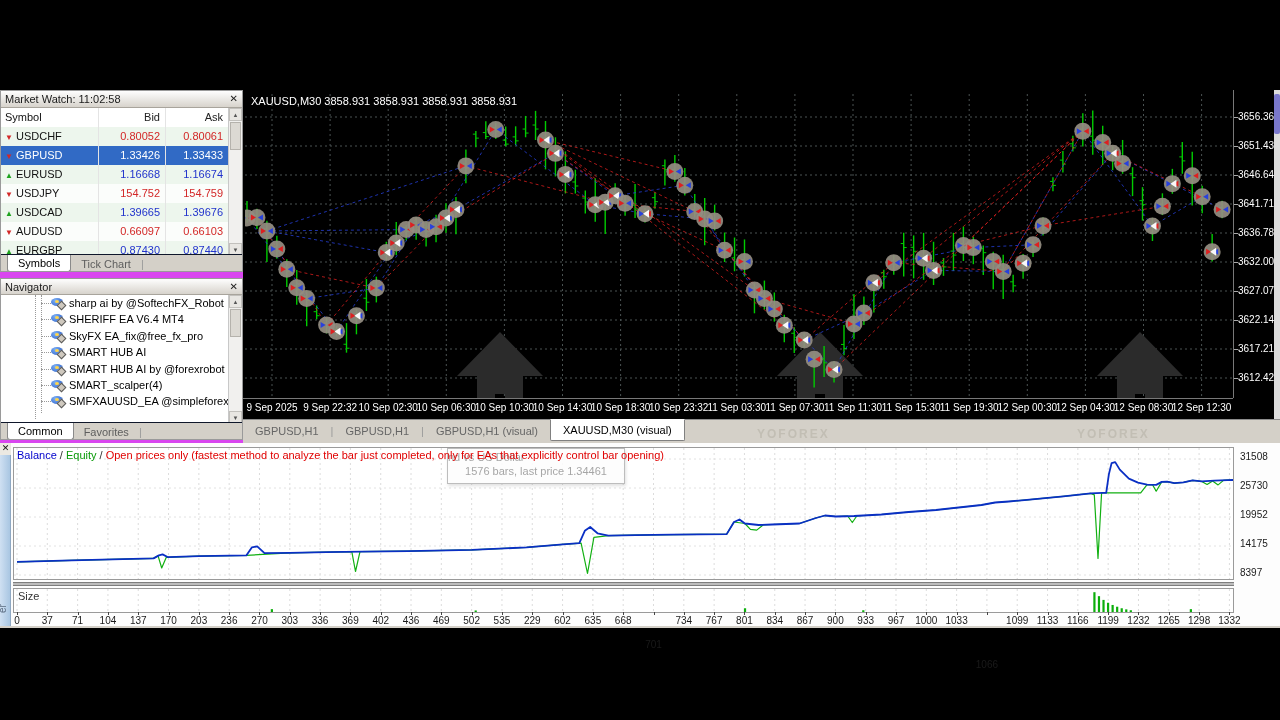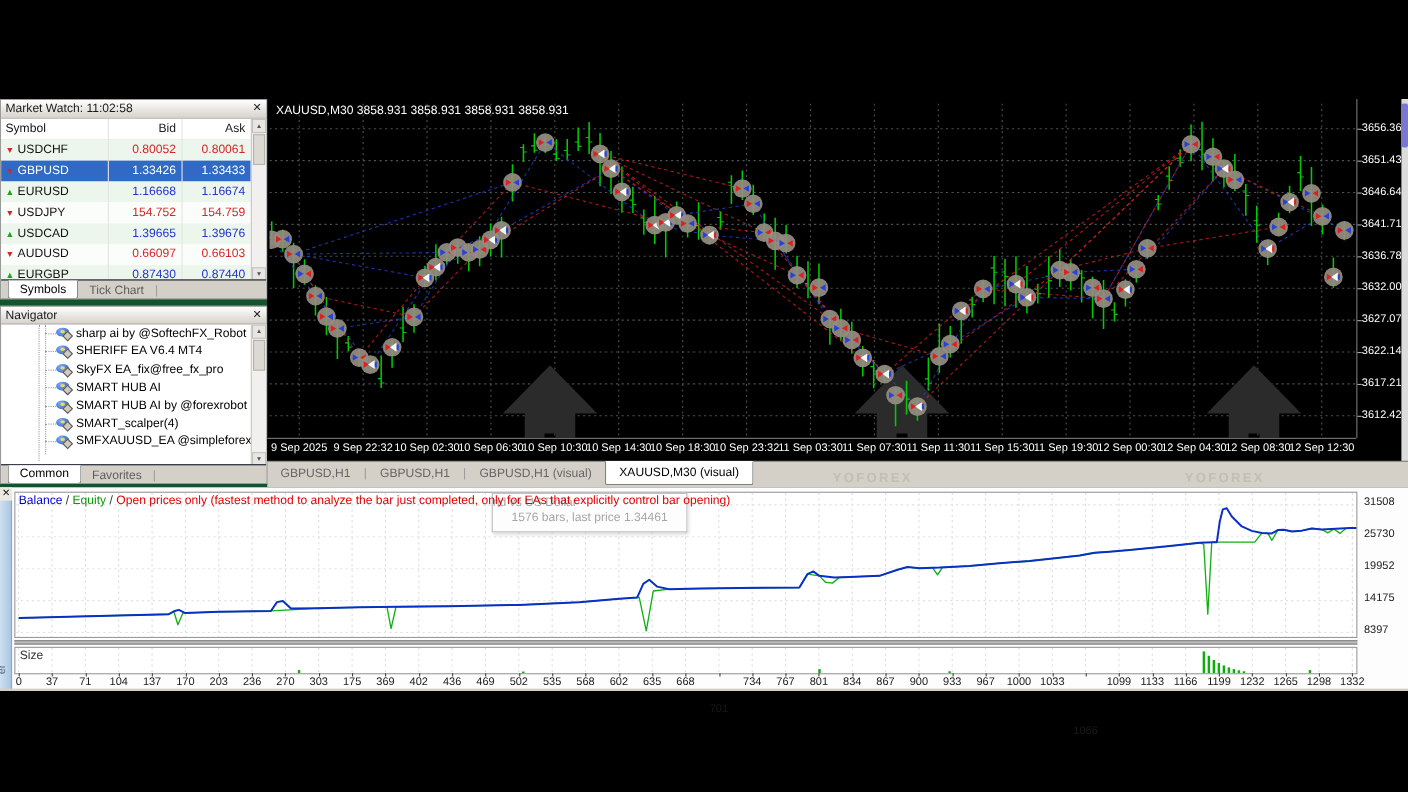--- a/index.html
+++ b/index.html
@@ -1,19 +1,19 @@
 <!DOCTYPE html>
 <html><head>
 <meta charset="utf-8">
 <style>
   html,body{margin:0;padding:0;width:1280px;height:720px;background:#000;overflow:hidden;
     font-family:"Liberation Sans","DejaVu Sans",sans-serif;font-size:11px;color:#111;}
   .abs{position:absolute;}
   
-  #left-col{left:0;top:90px;width:243px;height:369px;background:#14532d;}
+  #left-col{left:0;top:90px;width:243px;height:369px;background:#d946ef;}
   .panel{position:absolute;background:#fff;border:1px solid #9a9a9a;box-sizing:border-box;}
   .titlebar{position:absolute;left:0;top:0;right:0;height:17px;background:linear-gradient(#fefefe,#d7d3cc);
     border-bottom:1px solid #a8a49c;line-height:16px;padding-left:4px;box-sizing:border-box;color:#1a1a1a;}
   .titlebar .close{position:absolute;right:4px;top:0px;font-weight:bold;font-size:10px;color:#222;cursor:default;}
   .tabsrow{position:absolute;left:0;right:0;bottom:0;height:17px;background:#d4d0c8;border-top:1px solid #0f172a;
     line-height:16px;box-sizing:border-box;white-space:nowrap;overflow:hidden;}
   .tab-active{display:inline-block;background:#fff;border:1px solid #8a8a8a;border-top:1px solid #fff;
     border-radius:0 0 3px 3px;padding:0 10px;margin-left:6px;color:#000;position:relative;top:-1px;}
   .tab-idle{display:inline-block;padding:0 10px;color:#5e5e5e;}
   .tab-sep{color:#9a9a9a;}
@@ -1012,35 +1012,35 @@
       <div class="xlab" style="left: 155.55px;">170</div>
       <div class="xtick" style="left: 185.86px;"></div>
       <div class="xlab" style="left: 185.86px;">203</div>
       <div class="xtick" style="left: 216.17px;"></div>
       <div class="xlab" style="left: 216.17px;">236</div>
       <div class="xtick" style="left: 246.48px;"></div>
       <div class="xlab" style="left: 246.48px;">270</div>
       <div class="xtick" style="left: 276.79px;"></div>
       <div class="xlab" style="left: 276.79px;">303</div>
       <div class="xtick" style="left: 307.1px;"></div>
-      <div class="xlab" style="left: 307.1px;">175</div>
+      <div class="xlab" style="left: 307.1px;">336</div>
       <div class="xtick" style="left: 337.41px;"></div>
       <div class="xlab" style="left: 337.41px;">369</div>
       <div class="xtick" style="left: 367.72px;"></div>
       <div class="xlab" style="left: 367.72px;">402</div>
       <div class="xtick" style="left: 398.03px;"></div>
       <div class="xlab" style="left: 398.03px;">436</div>
       <div class="xtick" style="left: 428.34px;"></div>
       <div class="xlab" style="left: 428.34px;">469</div>
       <div class="xtick" style="left: 458.65px;"></div>
       <div class="xlab" style="left: 458.65px;">502</div>
       <div class="xtick" style="left: 488.96px;"></div>
       <div class="xlab" style="left: 488.96px;">535</div>
       <div class="xtick" style="left: 519.27px;"></div>
-      <div class="xlab" style="left: 519.27px;">568</div>
+      <div class="xlab" style="left: 519.27px;">229</div>
       <div class="xtick" style="left: 549.58px;"></div>
       <div class="xlab" style="left: 549.58px;">602</div>
       <div class="xtick" style="left: 579.89px;"></div>
       <div class="xlab" style="left: 579.89px;">635</div>
       <div class="xtick" style="left: 610.2px;"></div>
       <div class="xlab" style="left: 610.2px;">668</div>
       <div class="xtick" style="left: 640.51px;"></div>
       <div class="xlab" style="left: 640.51px; margin-top: 24px;">701</div>
       <div class="xtick" style="left: 670.82px;"></div>
       <div class="xlab" style="left: 670.82px;">734</div>

